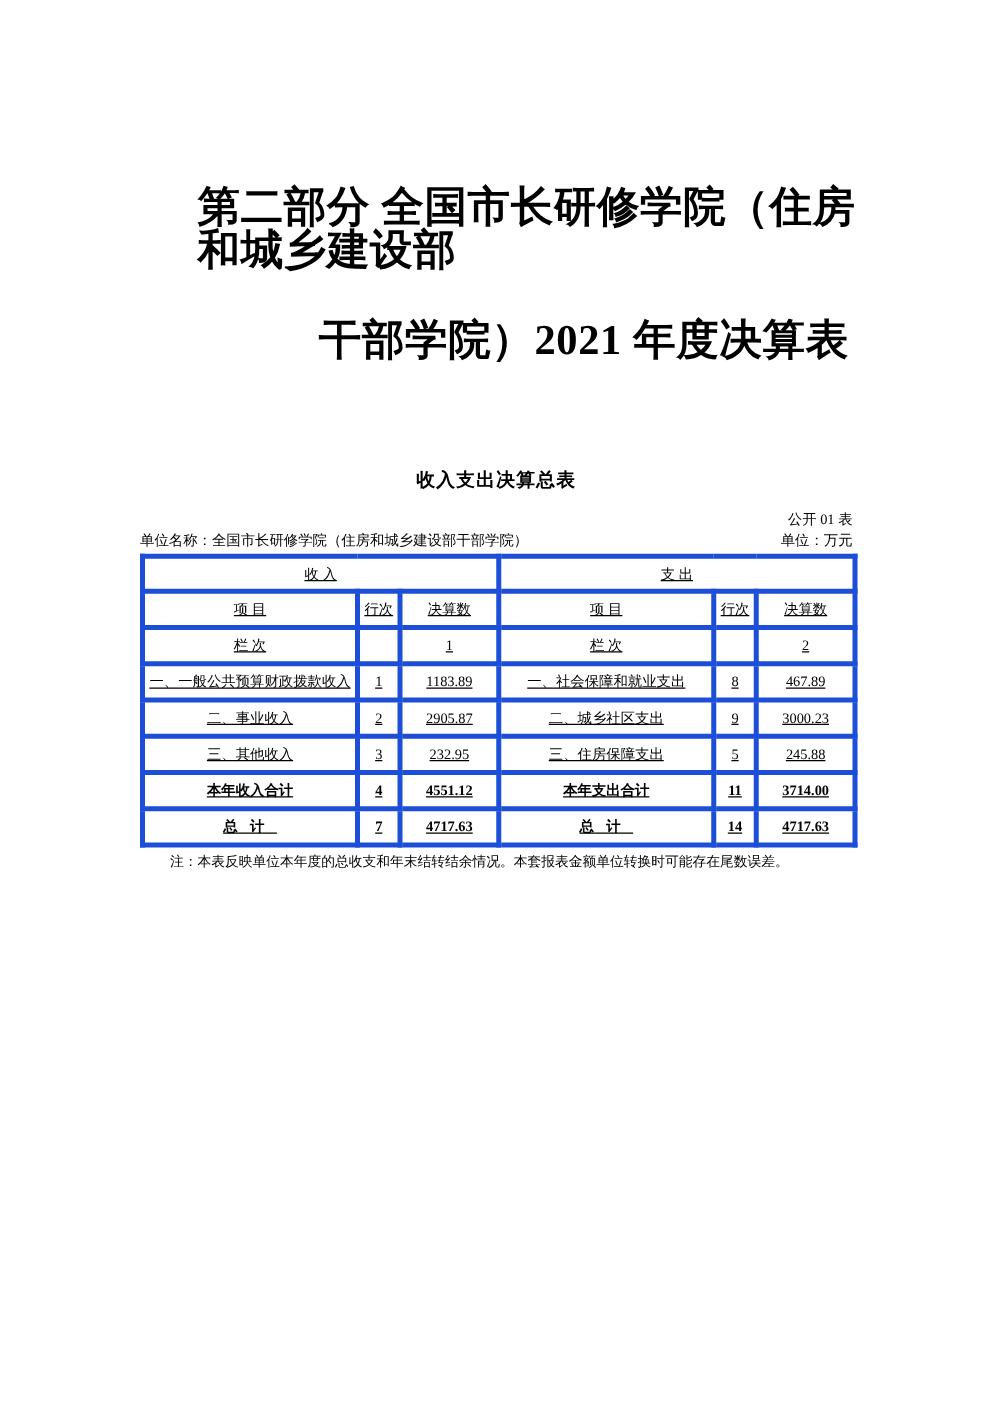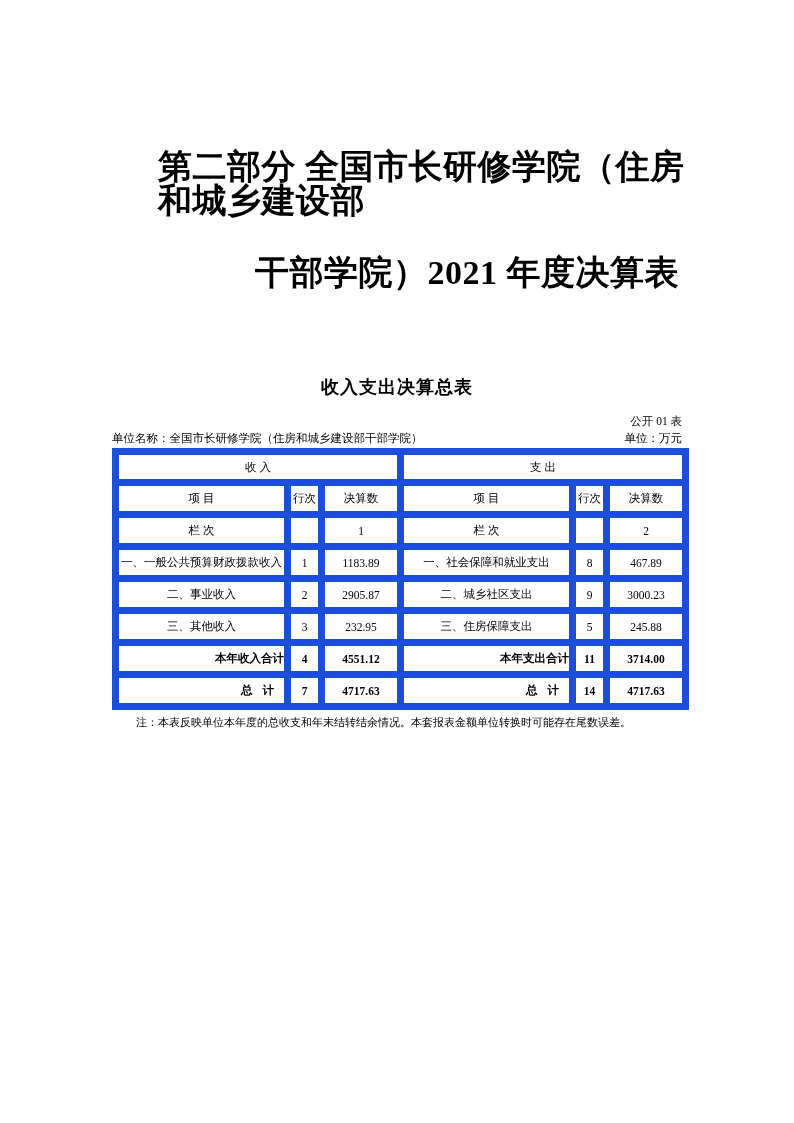--- a/index.html
+++ b/index.html
@@ -45,21 +45,21 @@
     text-align: left;
     margin-left: 255px;
     margin-top: 38px;
   }
 
   
   .table-caption {
     margin: 0;
     padding-top: 85px;
     text-align: center;
-    font-size: 18px;
+    font-size: 15px;
     font-weight: bold;
     letter-spacing: 1px;
   }
 
   
   .meta-wrap {
     width: 570px;
     margin: 0 auto;
     padding-top: 14px;
     font-size: 11.5px;
@@ -86,26 +86,27 @@
     width: 570px;
     margin: 2px auto 0 auto;
   }
   table.fin {
     width: 100%;
     border-collapse: collapse;
     font-size: 11.5px;
     table-layout: fixed;
   }
   table.fin td, table.fin th {
-    border: 7px solid #1d4ed8;
+    border: 4px solid #1d4ed8;
     padding: 0;
     height: 25px;
     vertical-align: middle;
     font-weight: normal;
     text-align: center;
+    text-decoration: underline;
   }
   table.fin tr.hdr-group td {
     height: 24px;
   }
   .c-item { width: 172px; }
   .c-line { width: 34px; }
   .c-num  { width: 79px; }
 
   td.item-cell {
     text-align: left;
@@ -116,21 +117,21 @@
     padding-right: 10px;
   }
   td.center-cell { text-align: center; }
 
   tr.total-row td,
   td.bold {
     font-weight: bold;
   }
   tr.total-row td.item-cell,
   tr.grand-row td.item-cell {
-    text-align: right;
+    text-align: center;
     padding-left: 0;
     margin-left: 28px;
   }
   .sp-title {
     letter-spacing: 10px;
     padding-left: 10px;
   }
 
   
   .note {

